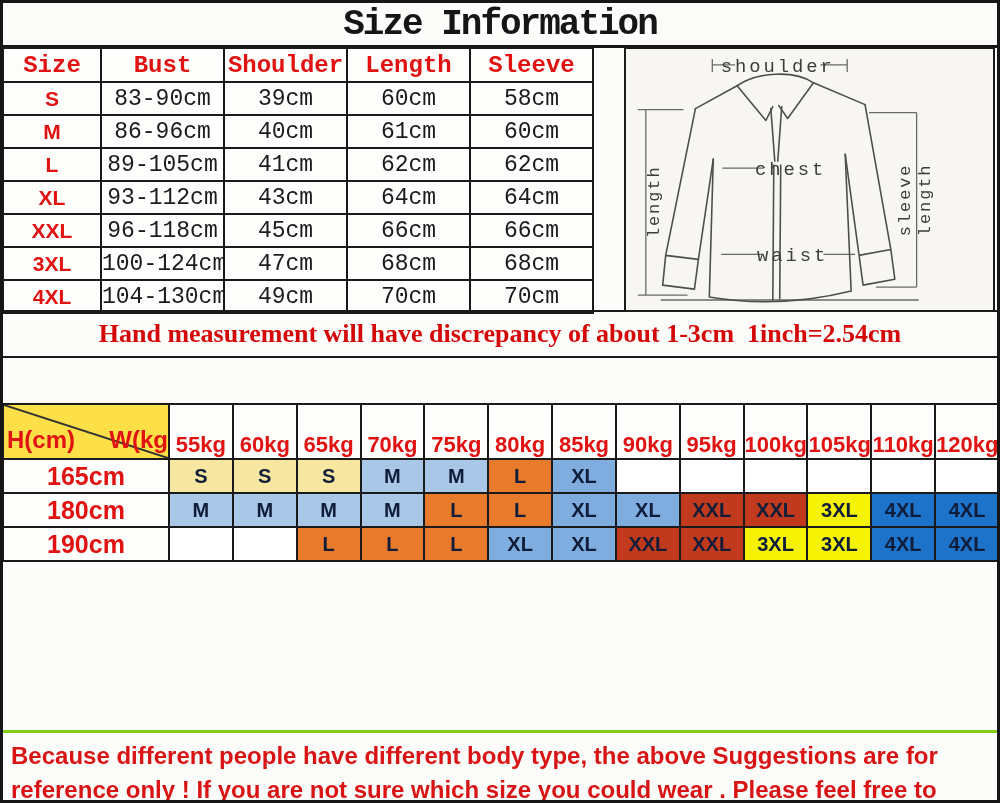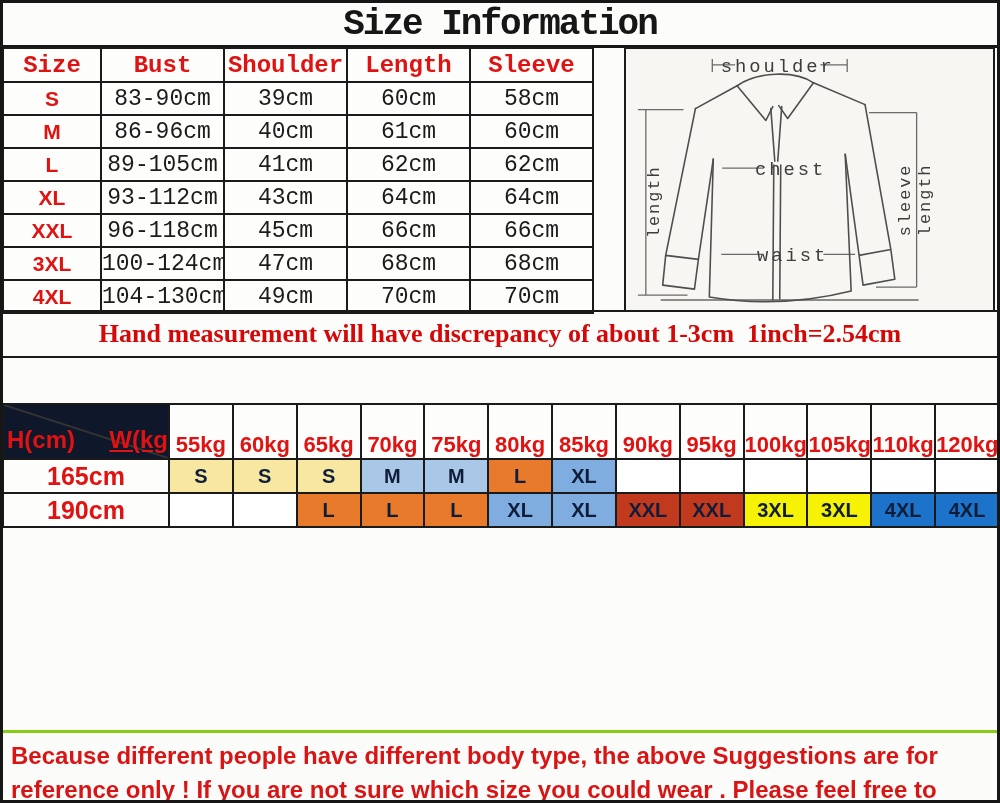--- a/index.html
+++ b/index.html
@@ -62,24 +62,24 @@
     font-size:34px;font-weight:700;letter-spacing:-1px;color:#161616;
   }
   
   table.hw-grid{
     position:absolute;left:-1px;top:400px;width:998px;
     border-collapse:collapse;table-layout:fixed;background:#ffffff;
   }
   table.hw-grid th,table.hw-grid td{
     border:2px solid #1a1a1a;padding:0;text-align:center;overflow:hidden;white-space:nowrap;
   }
-  th.corner{width:164px;height:53px;position:relative;background:#0f172a;}
+  th.corner{width:164px;height:53px;position:relative;background:#fde047;}
   th.corner svg{position:absolute;inset:0;width:100%;height:100%;}
   th.corner .hlab{position:absolute;left:3px;bottom:4px;font-weight:700;font-size:24px;color:#e01212;}
-  th.corner .wlab{position:absolute;right:0px;bottom:4px;font-weight:700;font-size:24px;color:#e01212;text-decoration:underline;}
+  th.corner .wlab{position:absolute;right:0px;bottom:4px;font-weight:700;font-size:24px;color:#e01212;}
   th.wh{
     height:53px;vertical-align:bottom;padding-bottom:2px;
     font-weight:700;font-size:22px;color:#e01212;background:#fdfdfb;
   }
   table.hw-grid tbody td{height:32px;font-weight:700;font-size:20px;color:#0f1d3a;background:#ffffff;}
   table.hw-grid td.rowlab{font-size:25px;color:#e01212;background:#fdfdfb;}
   
   .bottom-note{
     position:absolute;top:727px;left:0;right:0;bottom:0;box-sizing:border-box;
     border-top:3px solid #84cc16;background:#fbfbf9;
@@ -223,20 +223,36 @@
           <td style="background: rgb(232, 123, 43);">L</td>
           <td style="background: rgb(127, 173, 224);">XL</td>
           <td></td>
           <td></td>
           <td></td>
           <td></td>
           <td></td>
           <td></td>
         </tr>
         <tr>
+          <td class="rowlab">180cm</td>
+          <td style="background: rgb(169, 199, 230);">M</td>
+          <td style="background: rgb(169, 199, 230);">M</td>
+          <td style="background: rgb(169, 199, 230);">M</td>
+          <td style="background: rgb(169, 199, 230);">M</td>
+          <td style="background: rgb(232, 123, 43);">L</td>
+          <td style="background: rgb(232, 123, 43);">L</td>
+          <td style="background: rgb(127, 173, 224);">XL</td>
+          <td style="background: rgb(127, 173, 224);">XL</td>
+          <td style="background: rgb(194, 58, 29);">XXL</td>
+          <td style="background: rgb(194, 58, 29);">XXL</td>
+          <td style="background: rgb(246, 242, 5);">3XL</td>
+          <td style="background: rgb(29, 115, 201);">4XL</td>
+          <td style="background: rgb(29, 115, 201);">4XL</td>
+        </tr>
+        <tr>
           <td class="rowlab">190cm</td>
           <td></td>
           <td></td>
           <td style="background: rgb(232, 123, 43);">L</td>
           <td style="background: rgb(232, 123, 43);">L</td>
           <td style="background: rgb(232, 123, 43);">L</td>
           <td style="background: rgb(127, 173, 224);">XL</td>
           <td style="background: rgb(127, 173, 224);">XL</td>
           <td style="background: rgb(194, 58, 29);">XXL</td>
           <td style="background: rgb(194, 58, 29);">XXL</td>

